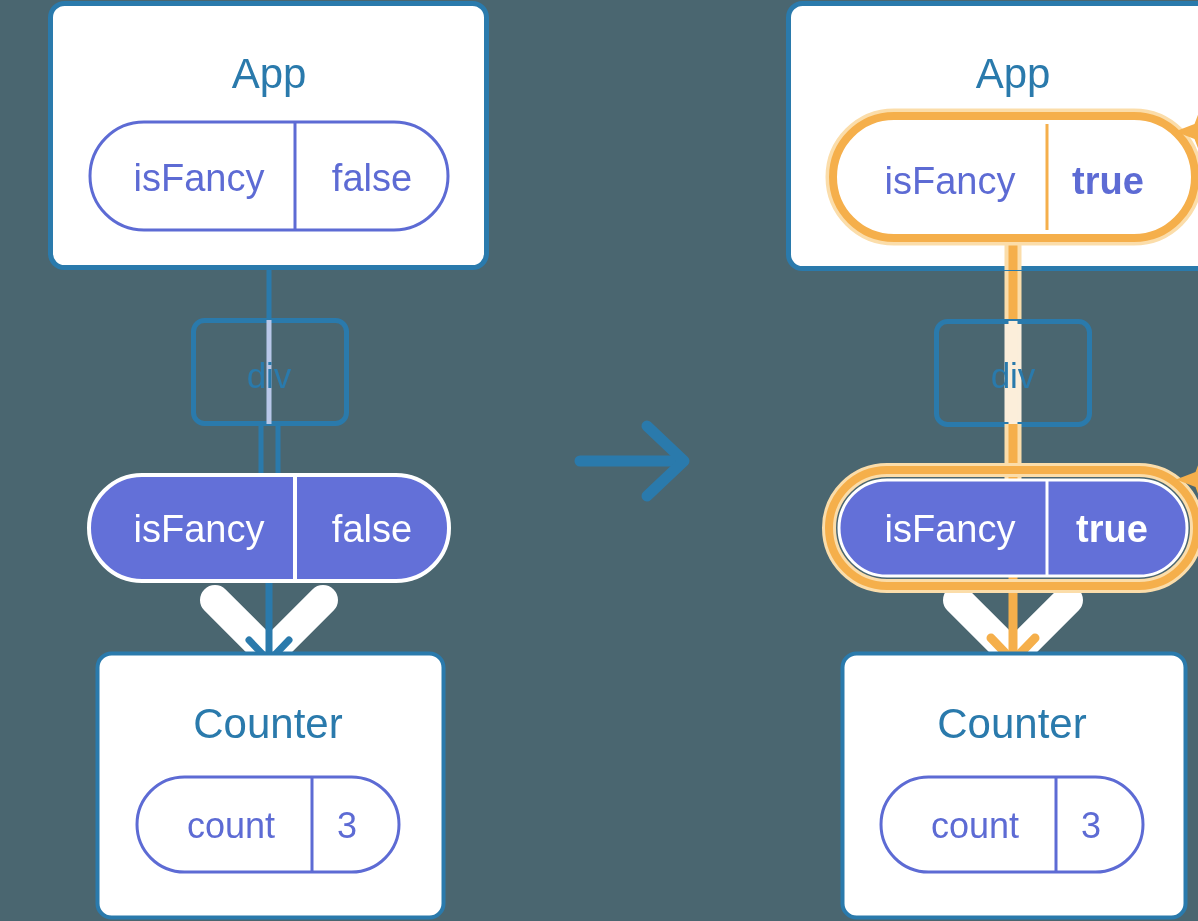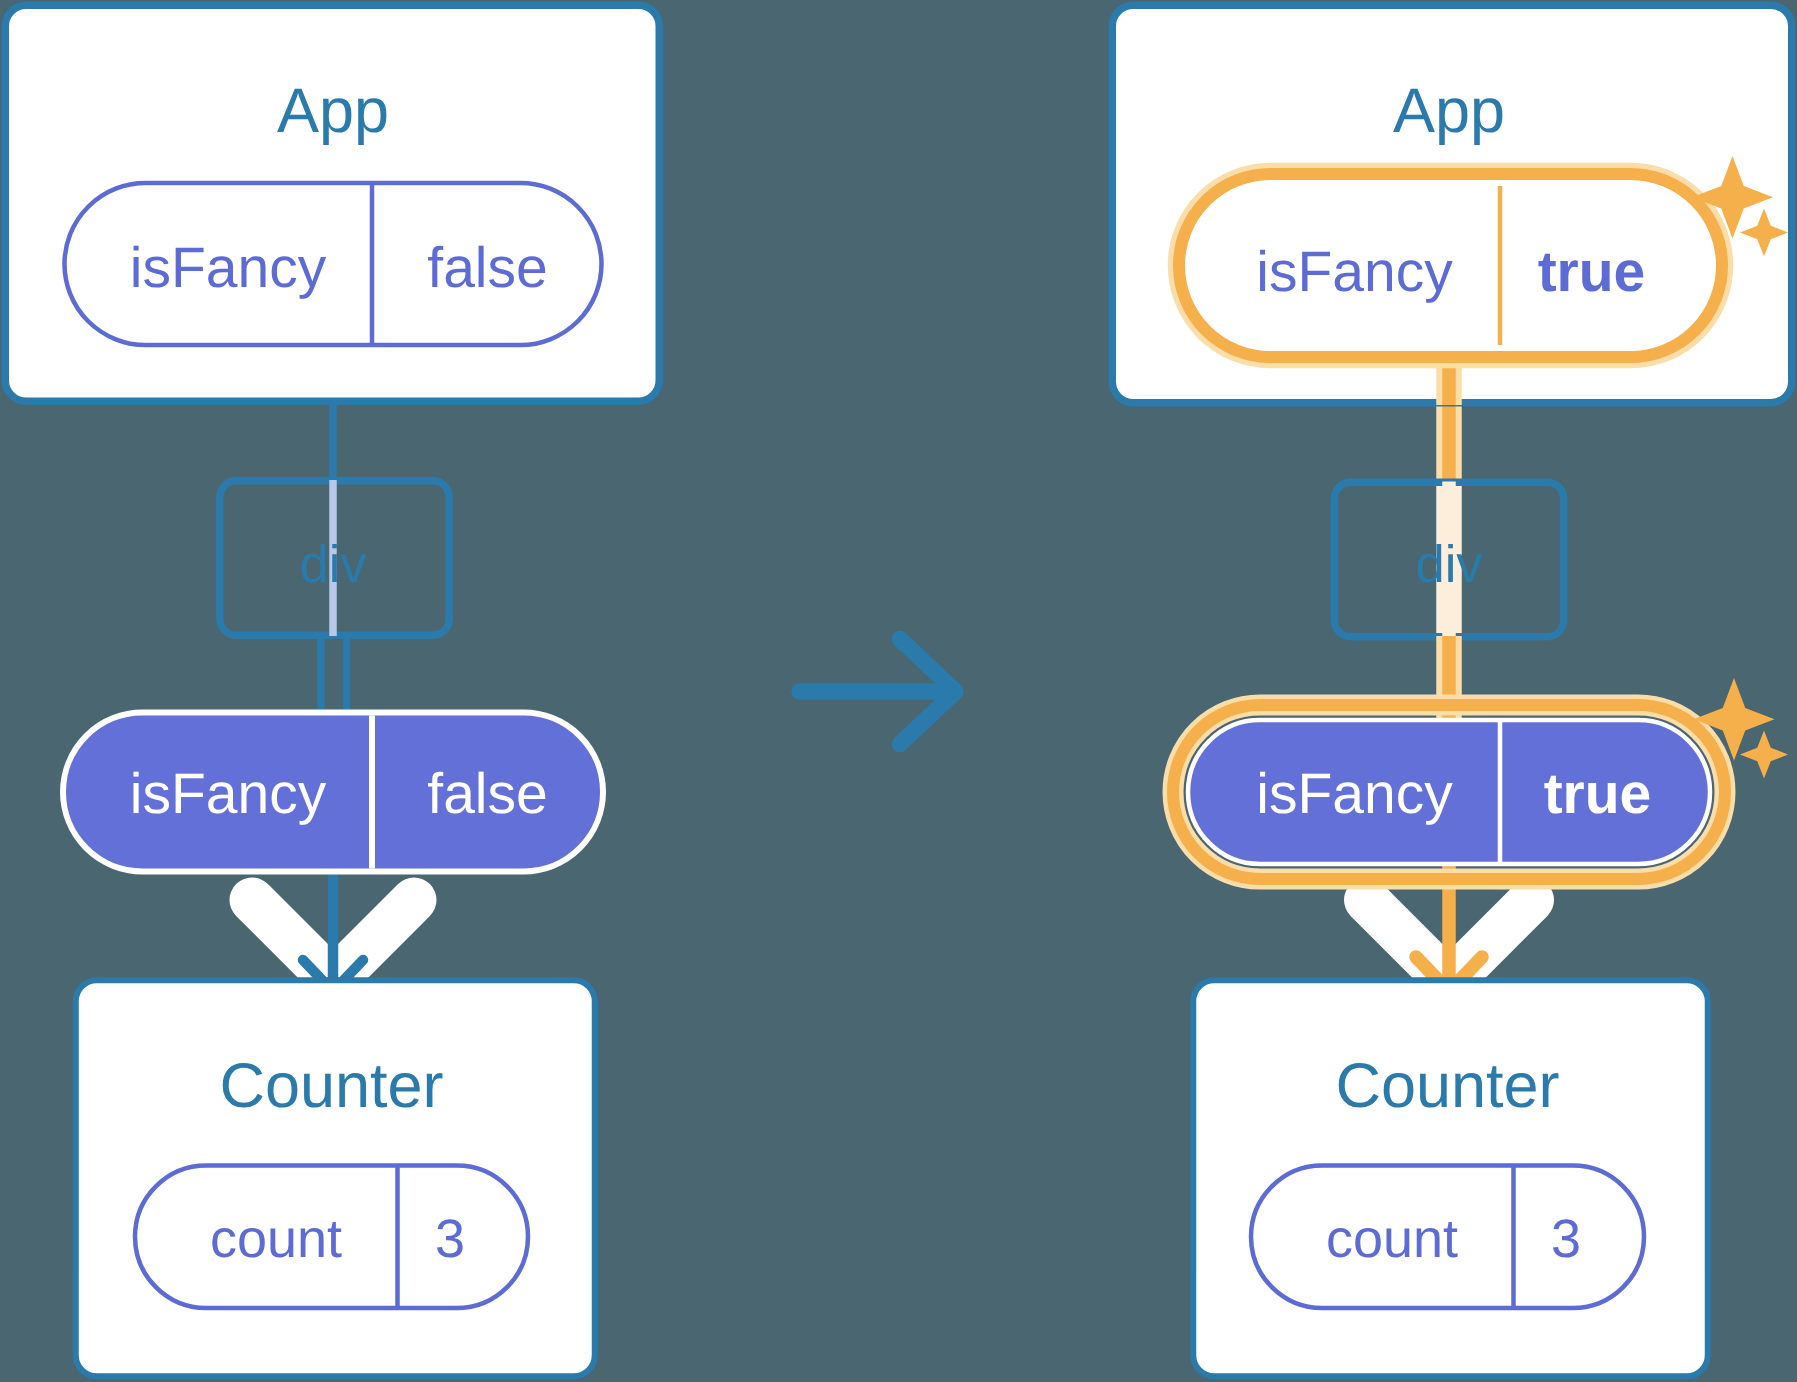--- a/index.html
+++ b/index.html
@@ -2,21 +2,21 @@
 <html><head>
 <meta charset="utf-8">
 <title>React state diagram</title>
 <style>
   html,body{margin:0;padding:0;background:#4a6670;}
   body{
     width:1198px;height:921px;
     font-family:"Liberation Sans","DejaVu Sans",sans-serif;
     overflow:hidden;
   }
-  #stage{position:relative;width:1046px;height:921px;}
+  #stage{position:relative;width:1046px;height:921px;margin-left:47px;}
   #stage > svg{position:absolute;left:0;top:0;}
 </style>
 </head>
 <body>
 
 <div id="stage">
 
   <svg width="1198" height="921" viewBox="0 0 1198 921">
     <defs>
       <clipPath id="clipDivL">

